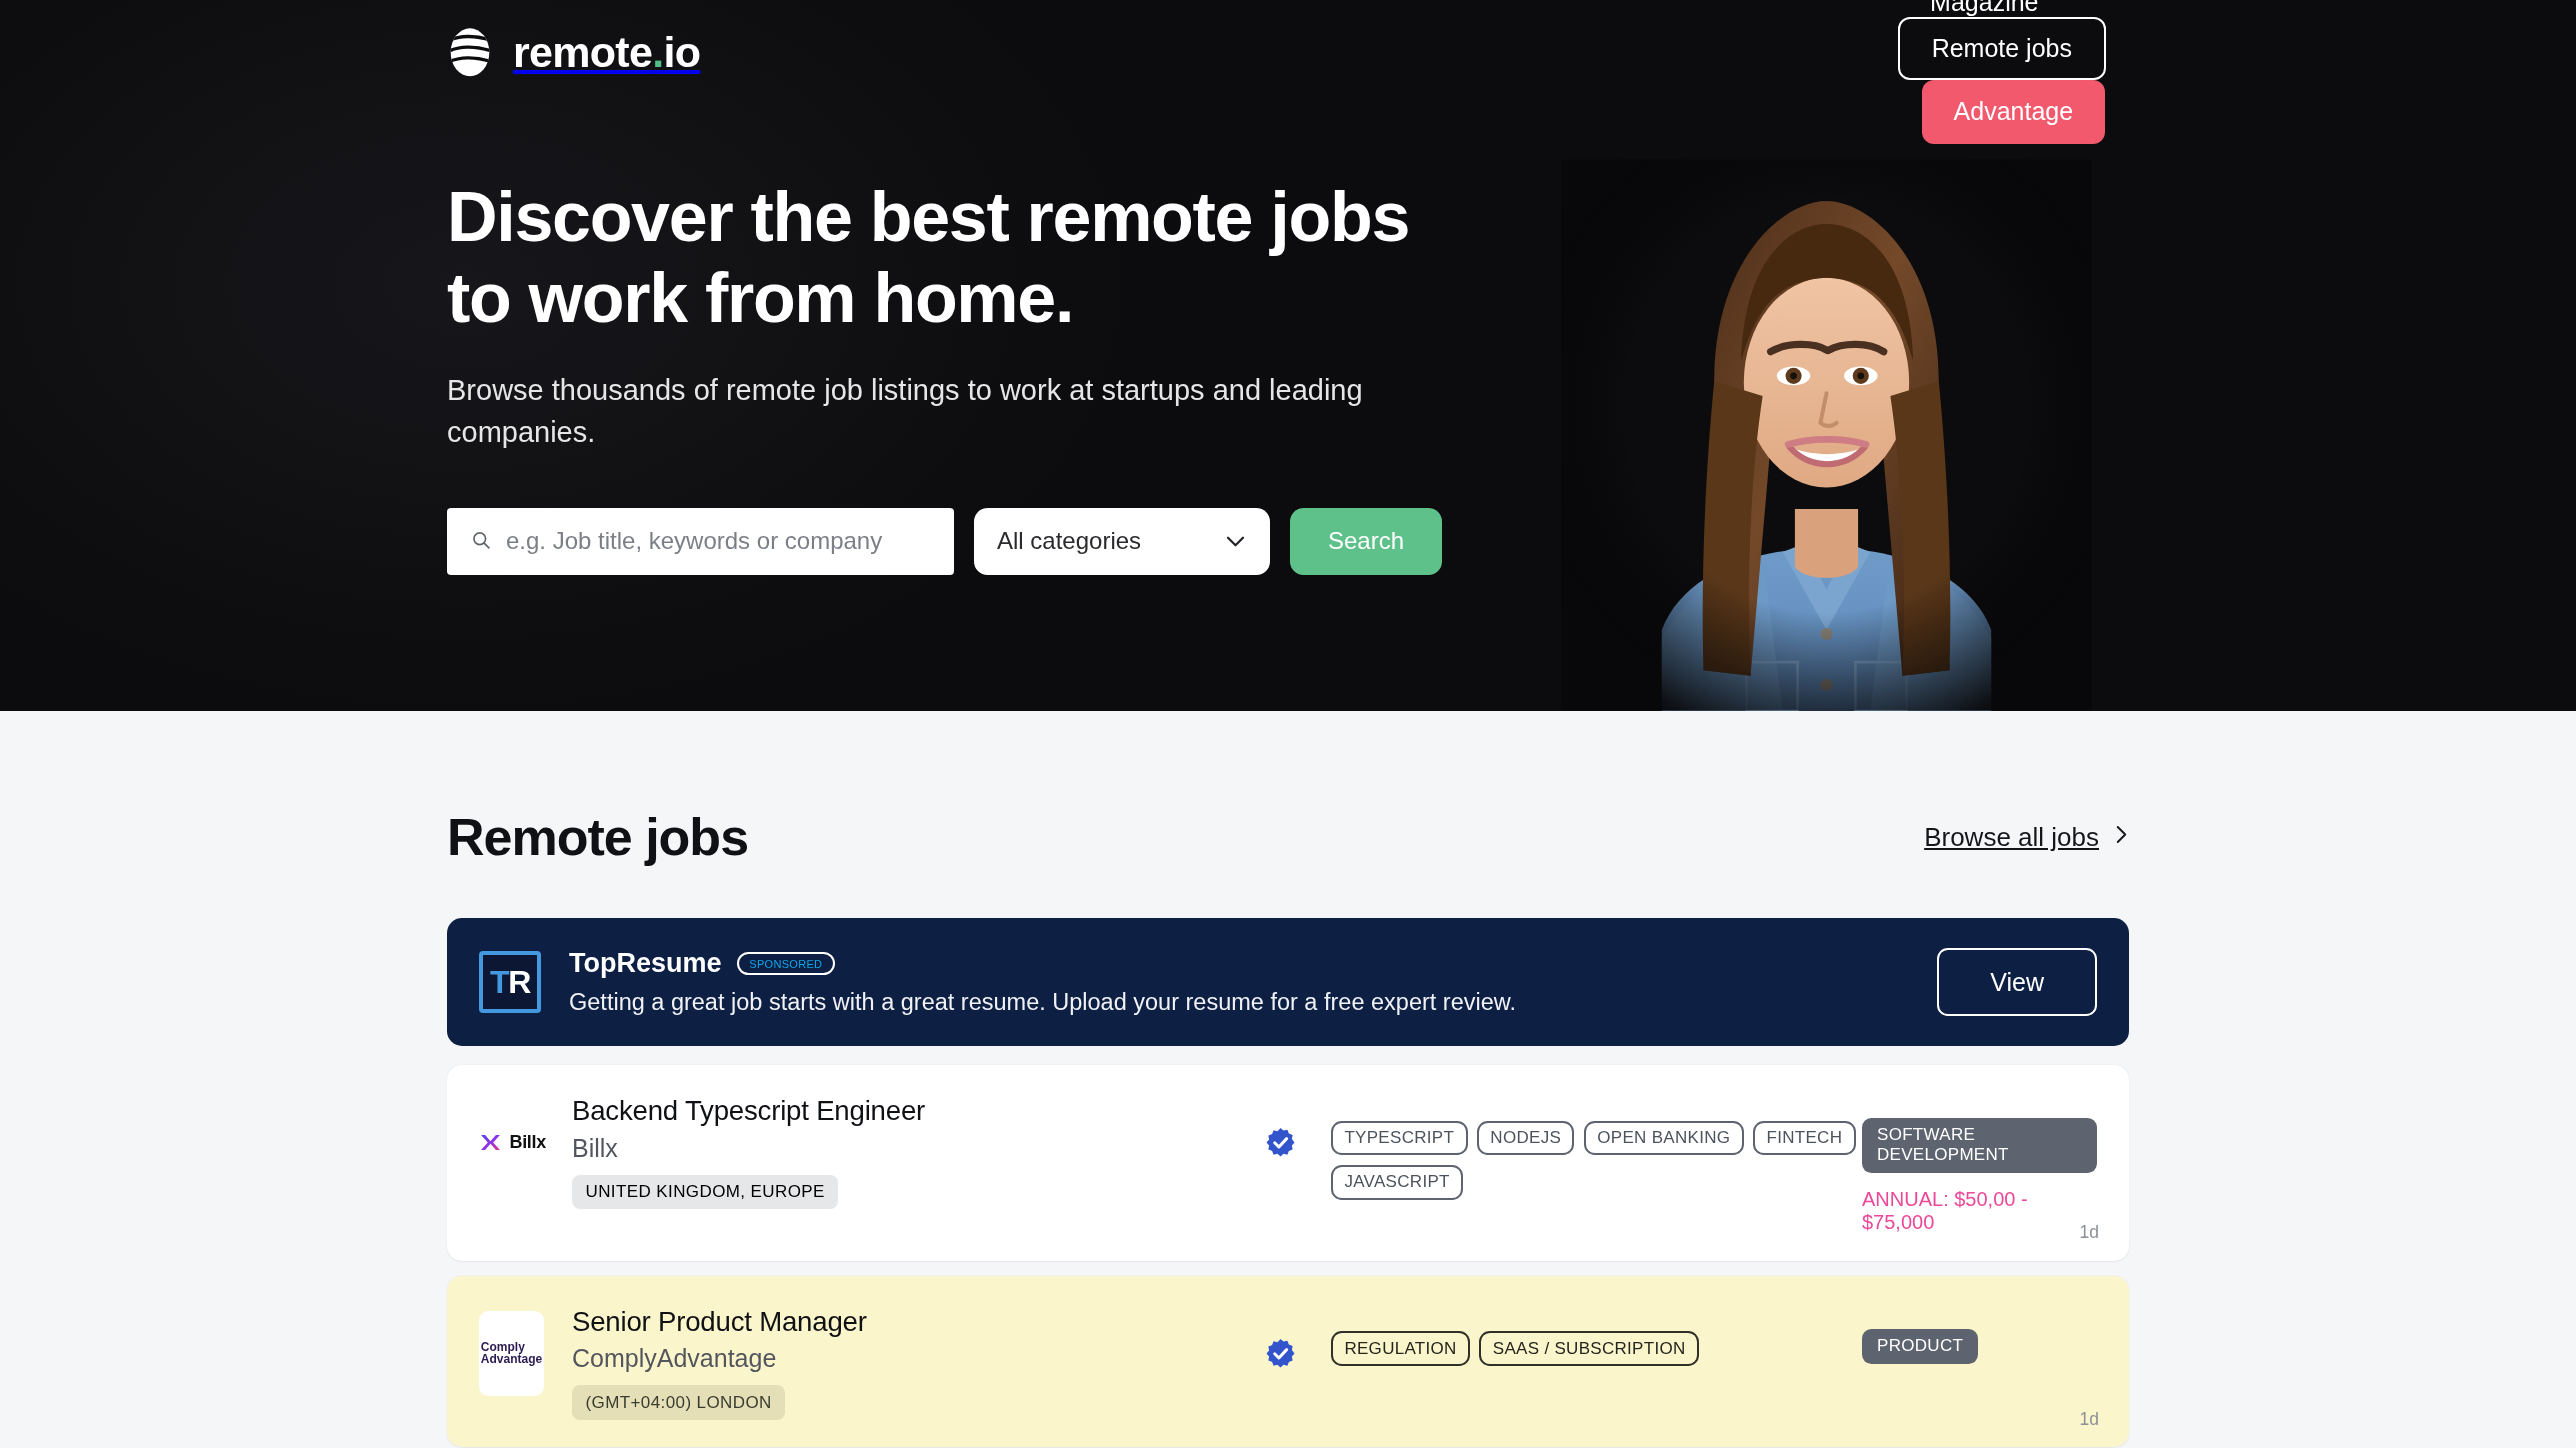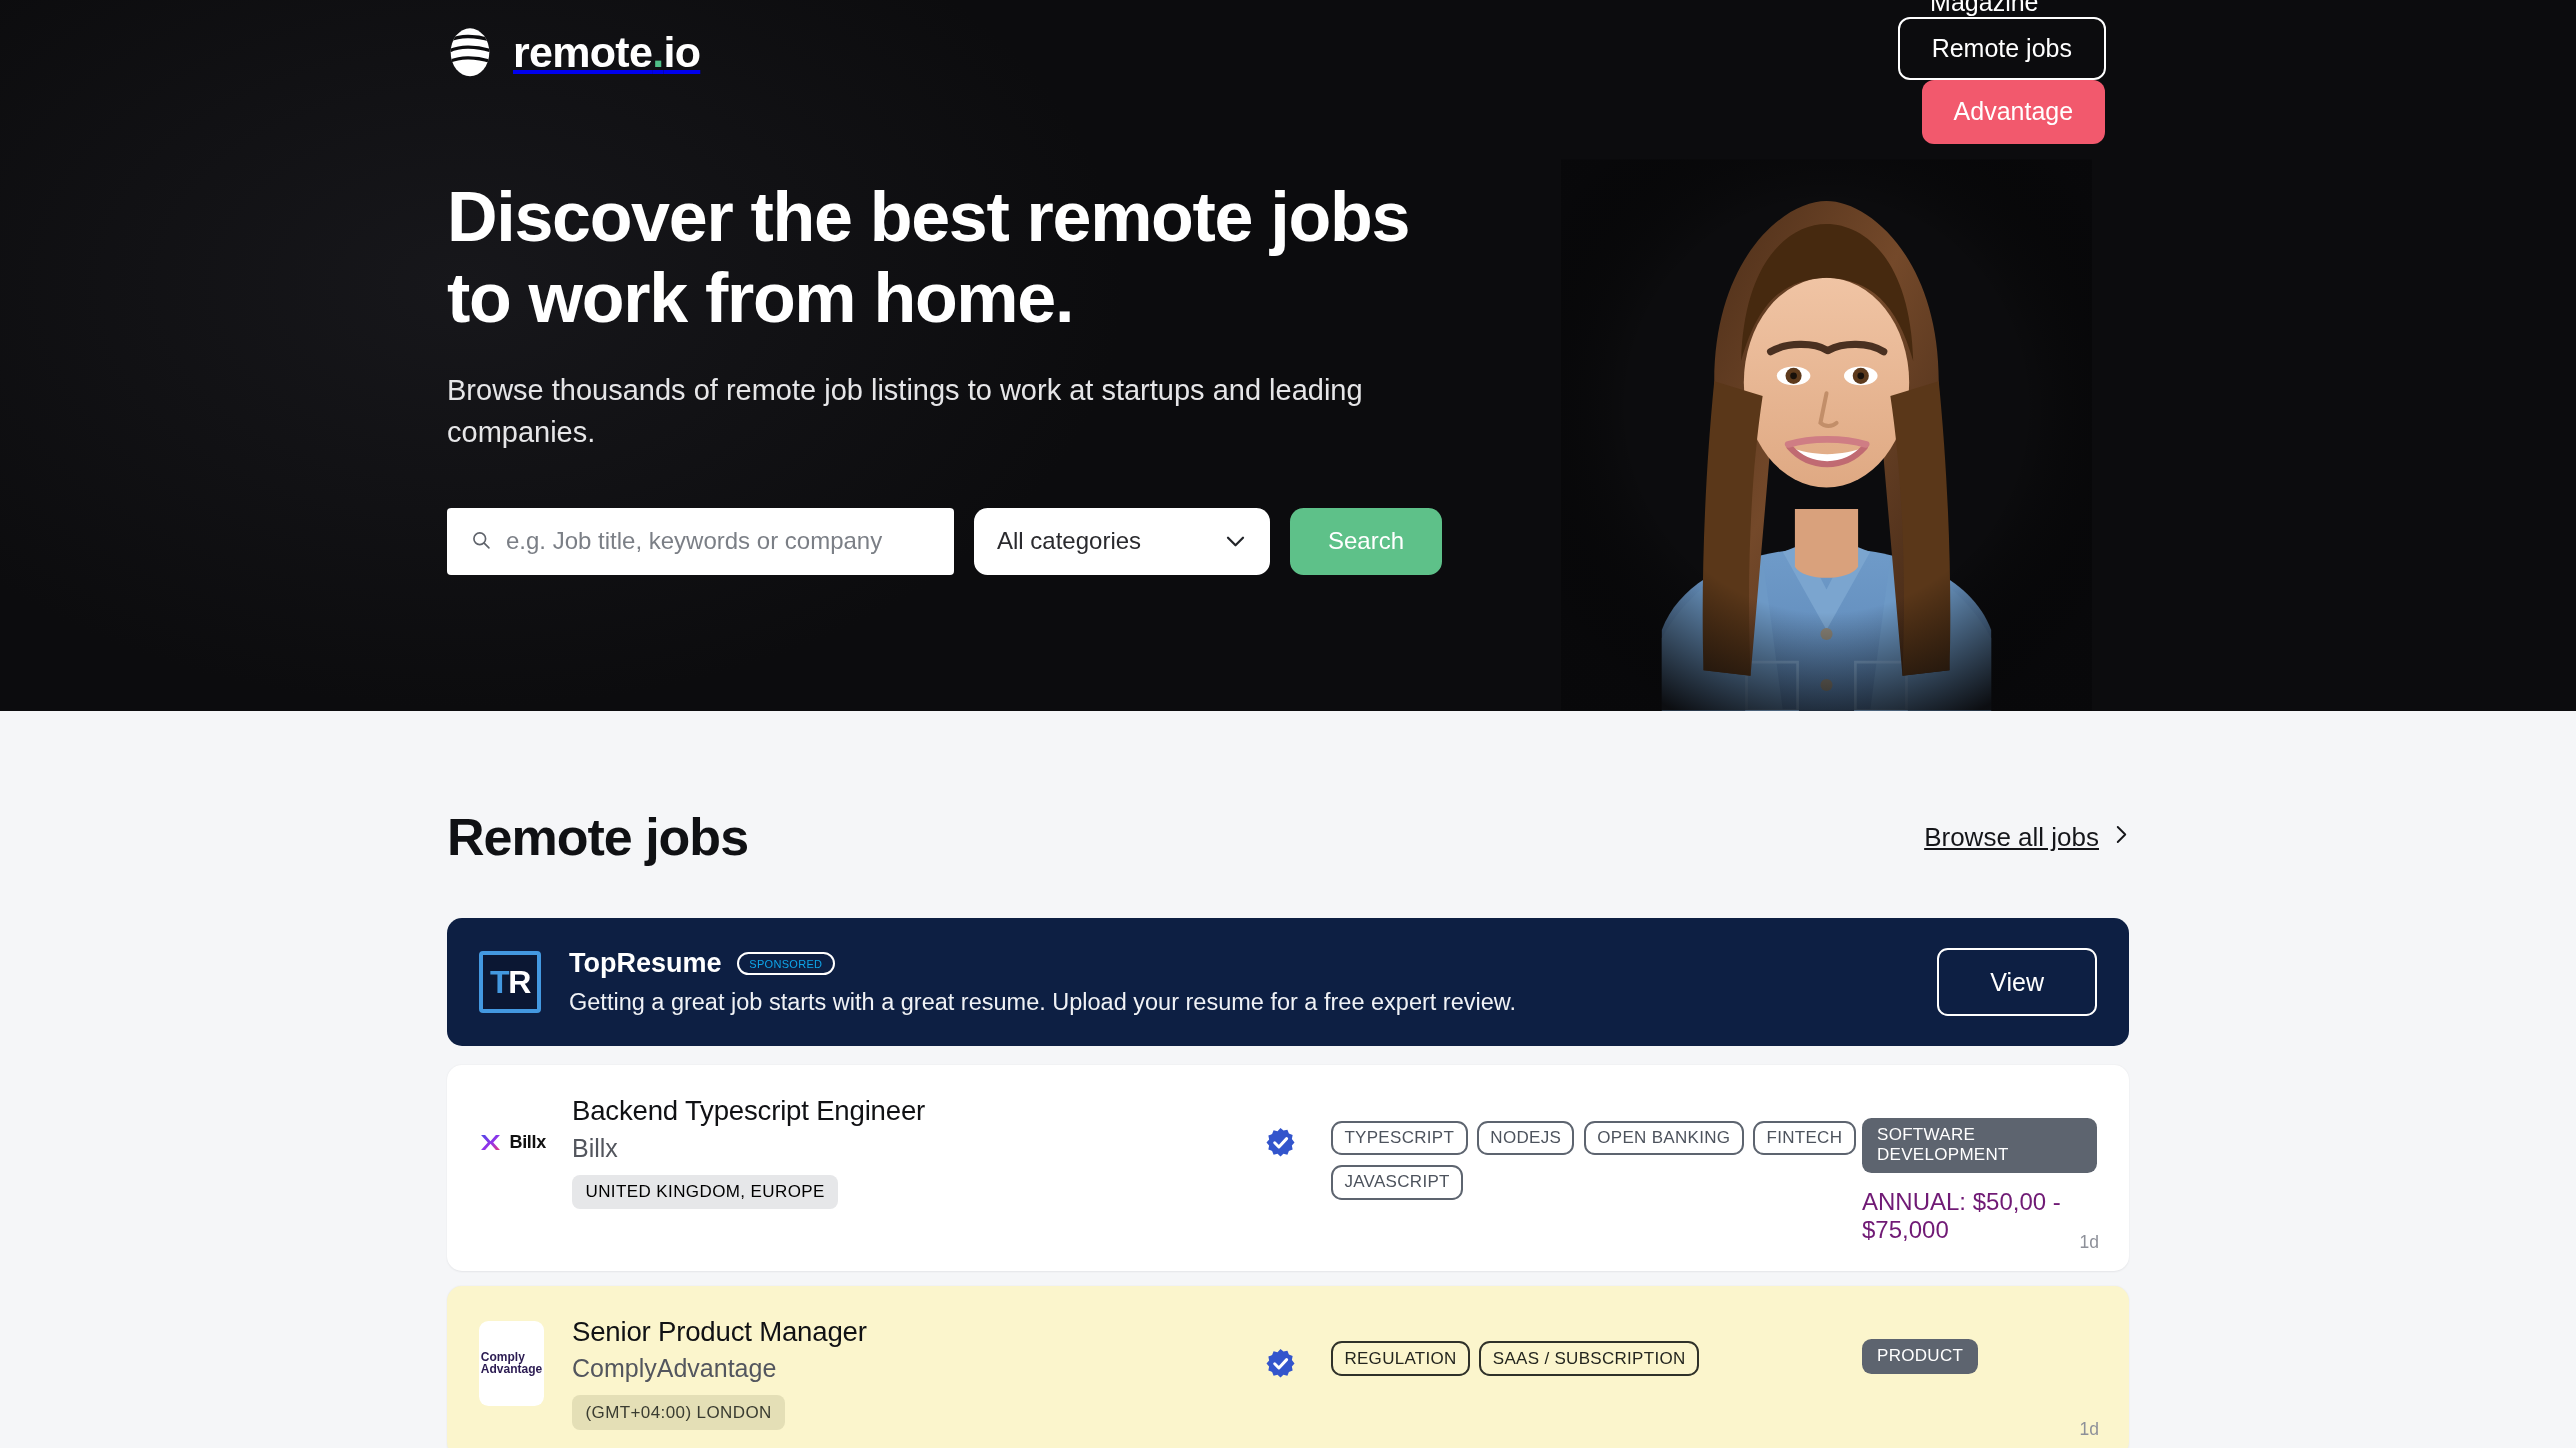--- a/index.html
+++ b/index.html
@@ -170,21 +170,21 @@
     padding: 5.4px 11.4px; white-space: nowrap;
   }
   .job.highlight .tag { border-color: #2f3129; color: #24261f; }
 
   .job-right { flex: 1; margin-top: 23px; }
   .cat-badge {
     display: inline-block; background: #5d646f; color: #fff;
     font-size: 17px; letter-spacing: 0.3px;
     border-radius: 9.4px; padding: 7.4px 15px;
   }
-  .salary { font-size: 24px; color: #701a75; margin-top: 15px; }
+  .salary { font-size: 20px; color: #ec4899; margin-top: 15px; }
   .ago { position: absolute; right: 30px; bottom: 17.5px; font-size: 17.5px; color: #8d9099; }
   .ca-logo {
     width: 65px; height: 85px; background: #fff; border-radius: 9.4px;
     display: flex; align-items: center; justify-content: center;
     line-height: 1.05;
   }
   .ca-logo div { font-size: 12px; font-weight: 700; color: #2b1b52; text-align: left; }
   .billx { display: flex; align-items: center; gap: 5.4px; }
   .billx-text { font-size: 18px; font-weight: 700; color: #111; letter-spacing: -0.3px; }
 </style>

